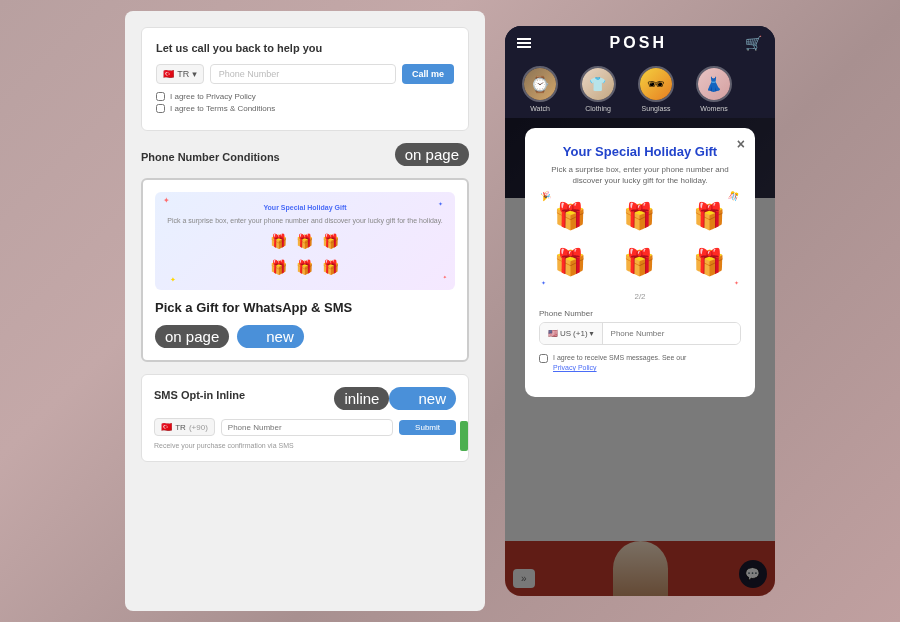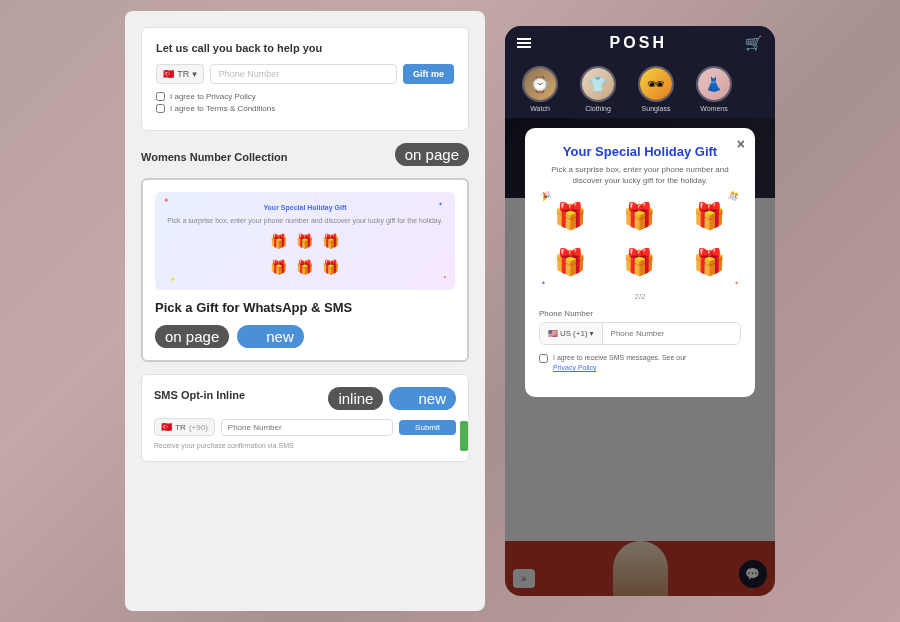--- a/index.html
+++ b/index.html
@@ -549,34 +549,34 @@
     <h3>Let us call you back to help you</h3>
     <div class="phone-row">
       <div class="flag-select">
         <span>🇹🇷</span>
         <span>TR</span>
         <span>▾</span>
       </div>
       <div class="phone-input-field">
         <span style="color:#bbb; font-size:9px;">Phone Number</span>
       </div>
-      <button class="call-me-btn">Gift me</button>
+      <button class="call-me-btn">Call me</button>
     </div>
     <div class="checkbox-row">
       <input type="checkbox" style="">
       <span>I agree to Privacy Policy</span>
     </div>
     <div class="checkbox-row">
       <input type="checkbox" style="">
       <span>I agree to Terms &amp; Conditions</span>
     </div>
   </div>
 
   <div style="display:flex; align-items:center; justify-content:space-between;">
-    <span class="section-label">Womens Number Collection</span>
+    <span class="section-label">Phone Number Conditions</span>
     <span class="tag-btn">on page</span>
   </div>
 
   <div class="gift-card-preview">
     <div class="gift-card-image">
 
       <div style="position:absolute; top:4px; left:8px; color:#ff6b6b; font-size:8px;">✦</div>
       <div style="position:absolute; top:8px; right:12px; color:#4a6cf7; font-size:6px;">✦</div>
       <div style="position:absolute; bottom:6px; left:15px; color:#ffd700; font-size:7px;">✦</div>
       <div style="position:absolute; bottom:10px; right:8px; color:#ff6b6b; font-size:5px;">✦</div>
@@ -594,21 +594,21 @@
     <div style="font-size:13px; font-weight:700; color:#222;">Pick a Gift for WhatsApp &amp; SMS</div>
     <div class="btn-row">
       <span class="tag-btn">on page</span>
       <span class="tag-btn blue">new</span>
     </div>
   </div>
 
   <div class="bottom-section" style="position:relative;">
     <div style="display:flex; align-items:center; justify-content:space-between; margin-bottom:8px;">
       <h4>SMS Opt-in Inline</h4>
-      <div style="display:flex; gap:6px;">
+      <div style="display:flex; ">
         <span class="tag-btn">inline</span>
         <span class="tag-btn blue">new</span>
       </div>
     </div>
     <div class="inline-form">
       <div style="display:flex; align-items:center; gap:3px; background:#f5f5f5; border:1px solid #ddd; border-radius:4px; padding:3px 6px;">
         <span style="font-size:9px;">🇹🇷</span>
         <span style="font-size:8px; color:#555;">TR</span>
         <span style="font-size:8px; color:#999;">(+90)</span>
       </div>

